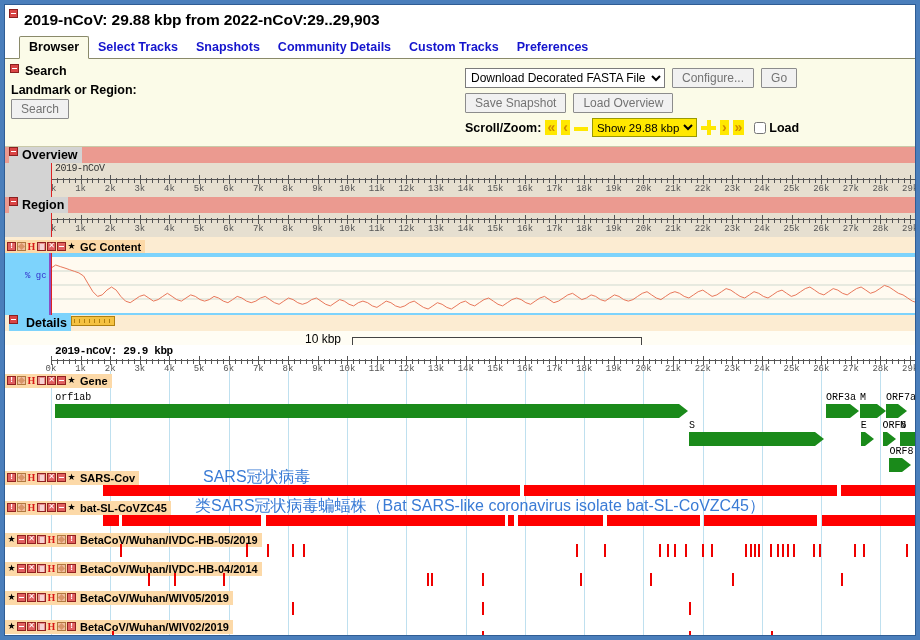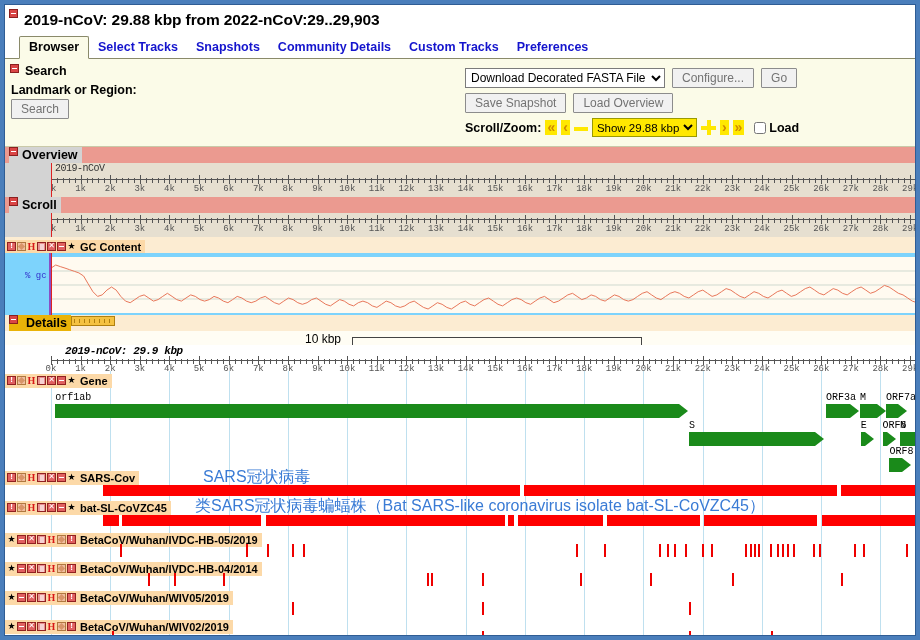--- a/index.html
+++ b/index.html
@@ -110,21 +110,21 @@
   
   .secbar {
     height:16px; background:#eb9a90; position:relative;
     display:flex; align-items:center;
   }
   .sec-label {
     position:absolute; left:4px; top:0; height:16px;
     display:flex; align-items:center; gap:4px;
     background:#d3d3d3; padding-right:4px; z-index:4;
   }
-  .sec-label.onwhite { background:#eab308;gap:8px; }
+  .sec-label.onwhite { background:#7dd3fc;gap:8px; }
   .sec-name { font-size:12.5px; font-weight:bold; color:#000; }
 
   
   .rulerzone { position:relative; background:#e6dfd0; height:34px; }
   .rulerzone .leftpad { position:absolute; left:0; top:0; bottom:0; width:46px; background:#d3d3d3; z-index:3; }
   .ruler-name {
     position:absolute; left:50px; top:0; font-size:10px;
     font-family:"Liberation Mono", monospace; color:#333; letter-spacing:-0.5px;
   }
   .tickrow { position:absolute; left:46px; right:0; top:12px; height:9px; }
@@ -171,22 +171,22 @@
   .purplebar { position:absolute; left:0; top:0; bottom:0; width:3px; background:#8a4fc4; z-index:4; }
 
   
   .detailzone { background:#ffffff; position:relative; }
   .dethead { height:14px; position:relative; background:#fffdf4; }
   .det-scalebar { position:absolute; left:300px; top:1px; display:flex; align-items:flex-end; gap:11px; }
   .det-scalelbl { font-size:12px; color:#000; font-family:"Liberation Sans", sans-serif; }
   .det-scaleline { width:290px; height:9px; border-left:1px solid #444;
     border-right:1px solid #444; border-top:1px solid #444; }
   .detruler { position:relative; height:26px; background:#ffffff; }
-  .det-title { position:absolute; left:60px; top:0; font-size:11px; font-weight:bold;
-    font-family:"Liberation Mono", monospace; letter-spacing:-0.4px;font-style:italic; }
+  .det-title { position:absolute; left:50px; top:0; font-size:11px; font-weight:bold;
+    font-family:"Liberation Mono", monospace; letter-spacing:-0.4px; }
   .gridcol { position:absolute; top:0; bottom:0; width:1px; background:#bfe0ef; }
   .dragicon {
     position:absolute; left:66px; top:1px; width:44px; height:10px;
     background:#f5c242; border:1px solid #b08010;
   }
   .dragicon::after {
     content:""; position:absolute; left:2px; right:2px; top:2px; height:4px;
     background:repeating-linear-gradient(to right,#b08010 0 1px,transparent 1px 5px);
   }
   .graytri {
@@ -455,21 +455,21 @@
         <span style="left: 799.863px;">27k</span>
         <span style="left: 829.488px;">28k</span>
         <span style="left: 859.113px;">29k</span>
       </div>
     <div class="redline" style="left:46px"></div>
   </div>
 
   <div class="secbar">
     <span class="sec-label">
       <span class="minusbox" style="margin:0"></span>
-      <span class="sec-name">Scroll</span>
+      <span class="sec-name">Region</span>
     </span>
   </div>
   <div class="rulerzone" style="height:24px" id="rgRuler">
     <div class="leftpad"></div>
     <div class="tickrow" style="top:2px">
         <div class="tickline"></div>
         <div class="tk maj" style="left: 0px;"></div>
         <div class="tk min" style="left: 5.92491px;"></div>
         <div class="tk min" style="left: 11.8498px;"></div>
         <div class="tk min" style="left: 17.7747px;"></div>

